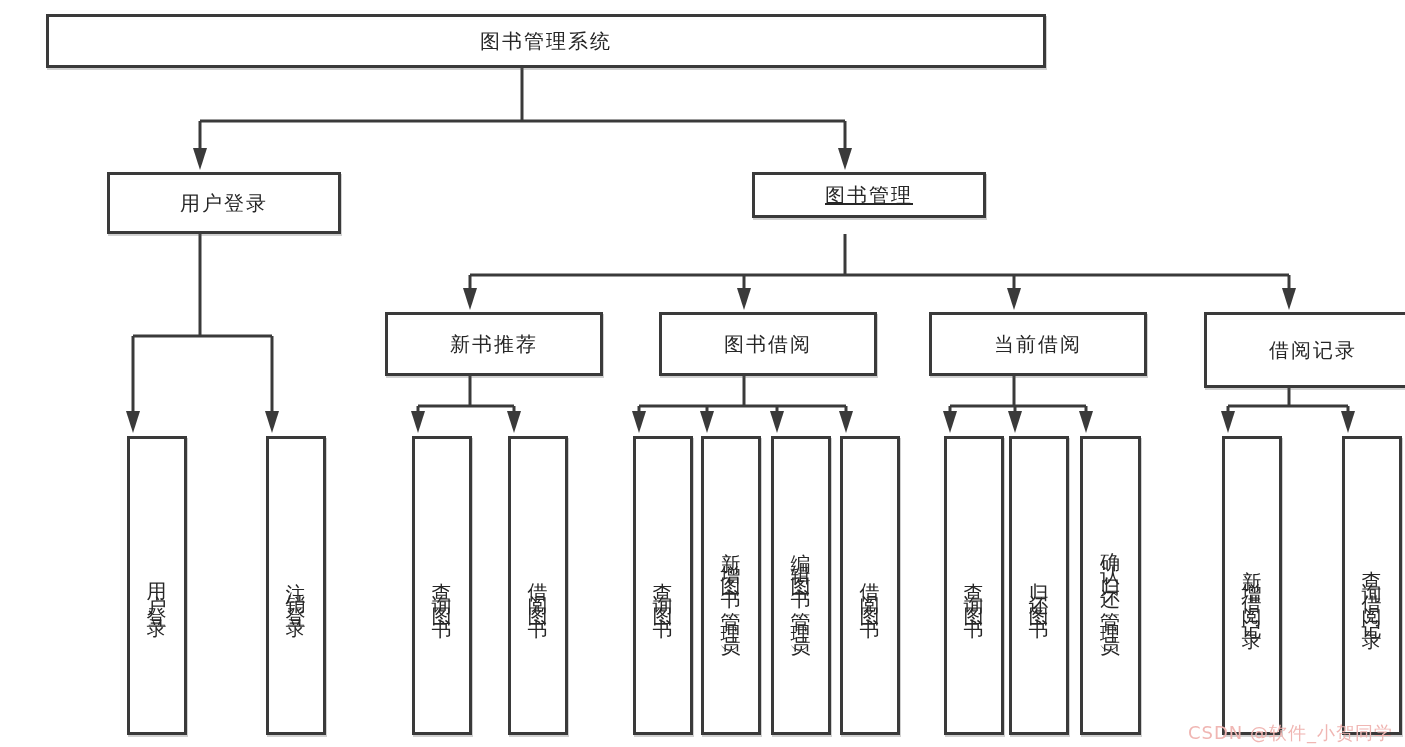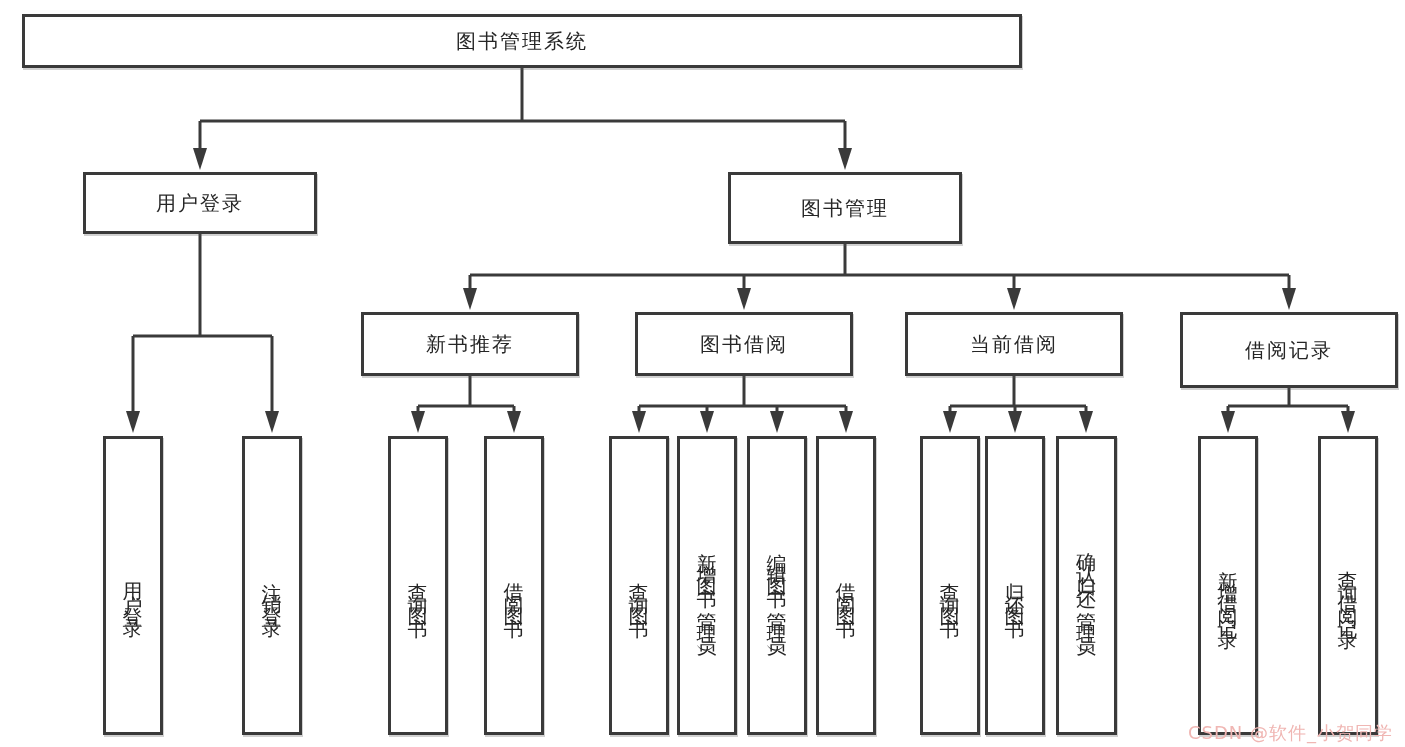--- a/index.html
+++ b/index.html
@@ -33,20 +33,21 @@
   .node {
     position: absolute;
     background: var(--box-fill);
     border: 3px solid var(--line);
     box-shadow: 1px 2px 0 rgba(90,90,90,0.28);
     display: flex;
     align-items: center;
     justify-content: center;
     color: var(--text);
     z-index: 2;
+    margin-left: 24px;
   }
   .node .lbl {
     font-size: 20px;
     letter-spacing: 2px;
     white-space: nowrap;
   }
   .leaf .lbl {
     writing-mode: vertical-rl;
     letter-spacing: 12px;
     white-space: normal;
@@ -146,21 +147,21 @@
     </g>
   </svg>
 
   <div class="node" style="left:22px; top:14px; width:1000px; height:54px;">
     <span class="lbl">图书管理系统</span>
   </div>
 
   <div class="node" style="left:83px; top:172px; width:234px; height:62px;">
     <span class="lbl">用户登录</span>
   </div>
-  <div class="node" style="left:728px; top:172px; width:234px; height:72px;">
+  <div class="node" style="left:728px; top:172px; width:234px; height:46px;text-decoration:underline;">
     <span class="lbl">图书管理</span>
   </div>
 
   <div class="node" style="left:361px; top:312px; width:218px; height:64px;">
     <span class="lbl">新书推荐</span>
   </div>
   <div class="node" style="left:635px; top:312px; width:218px; height:64px;">
     <span class="lbl">图书借阅</span>
   </div>
   <div class="node" style="left:905px; top:312px; width:218px; height:64px;">

